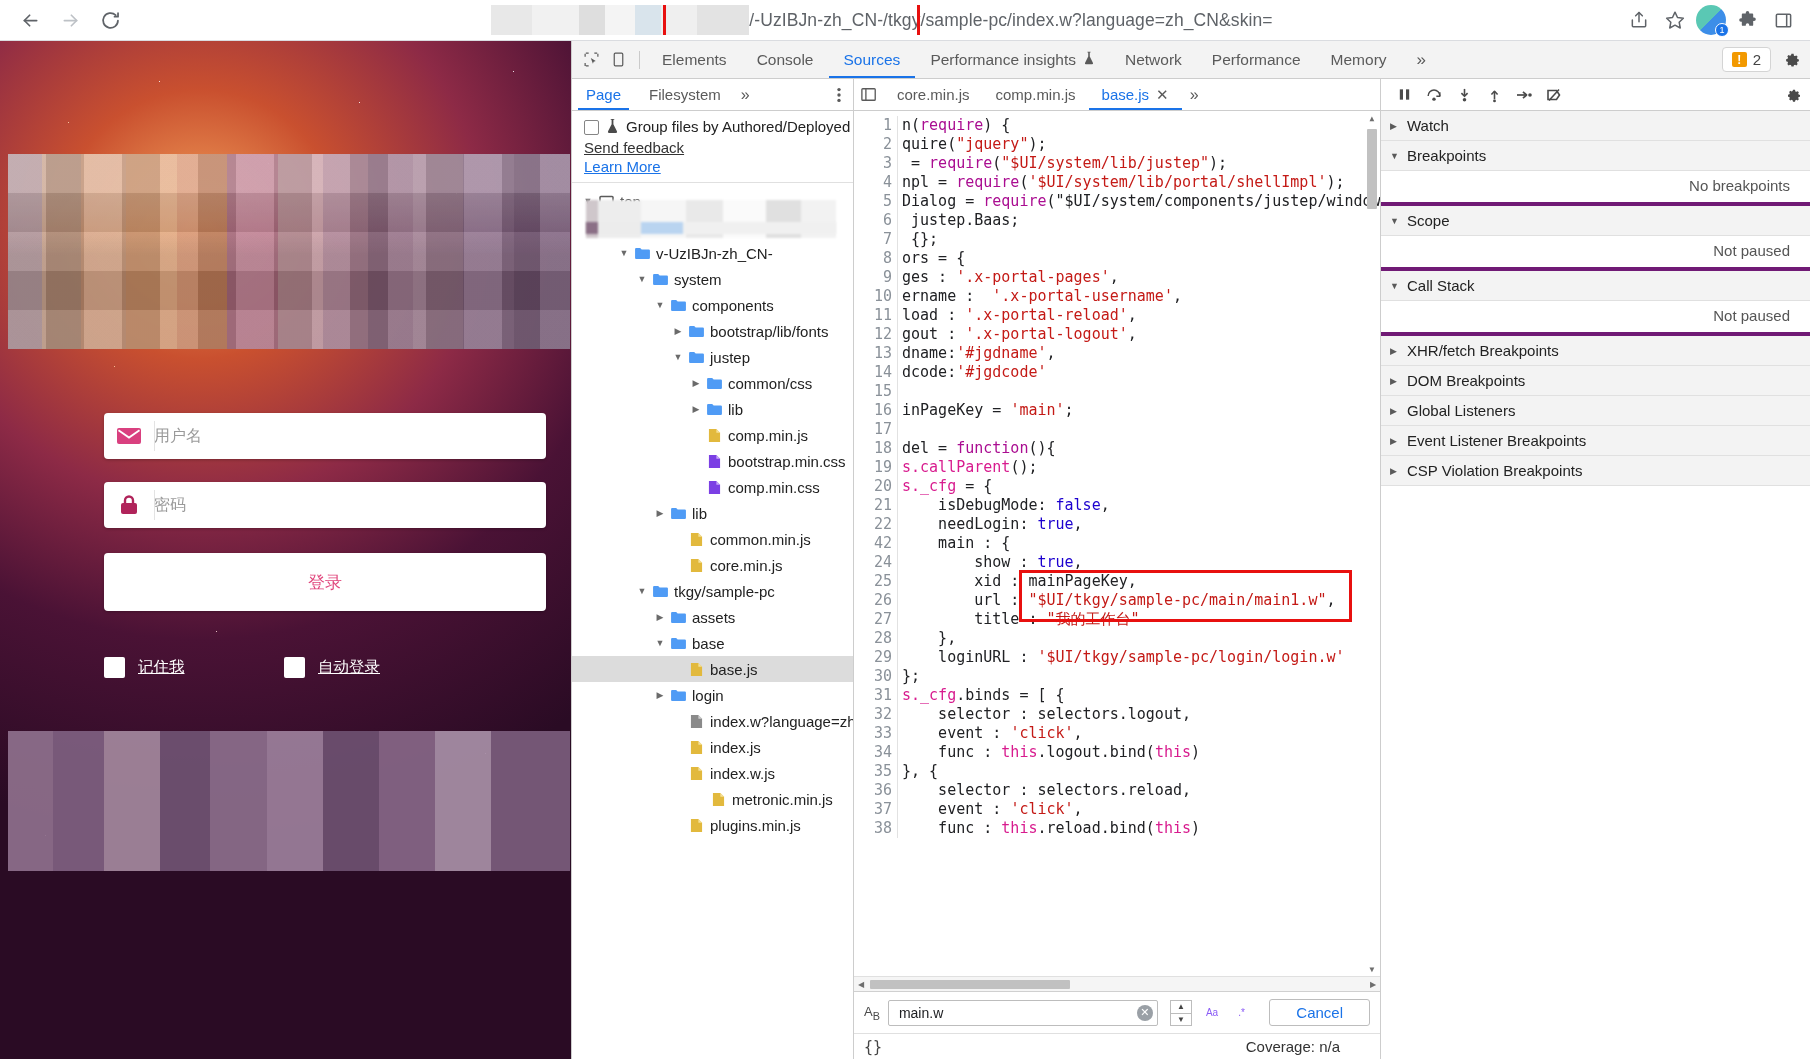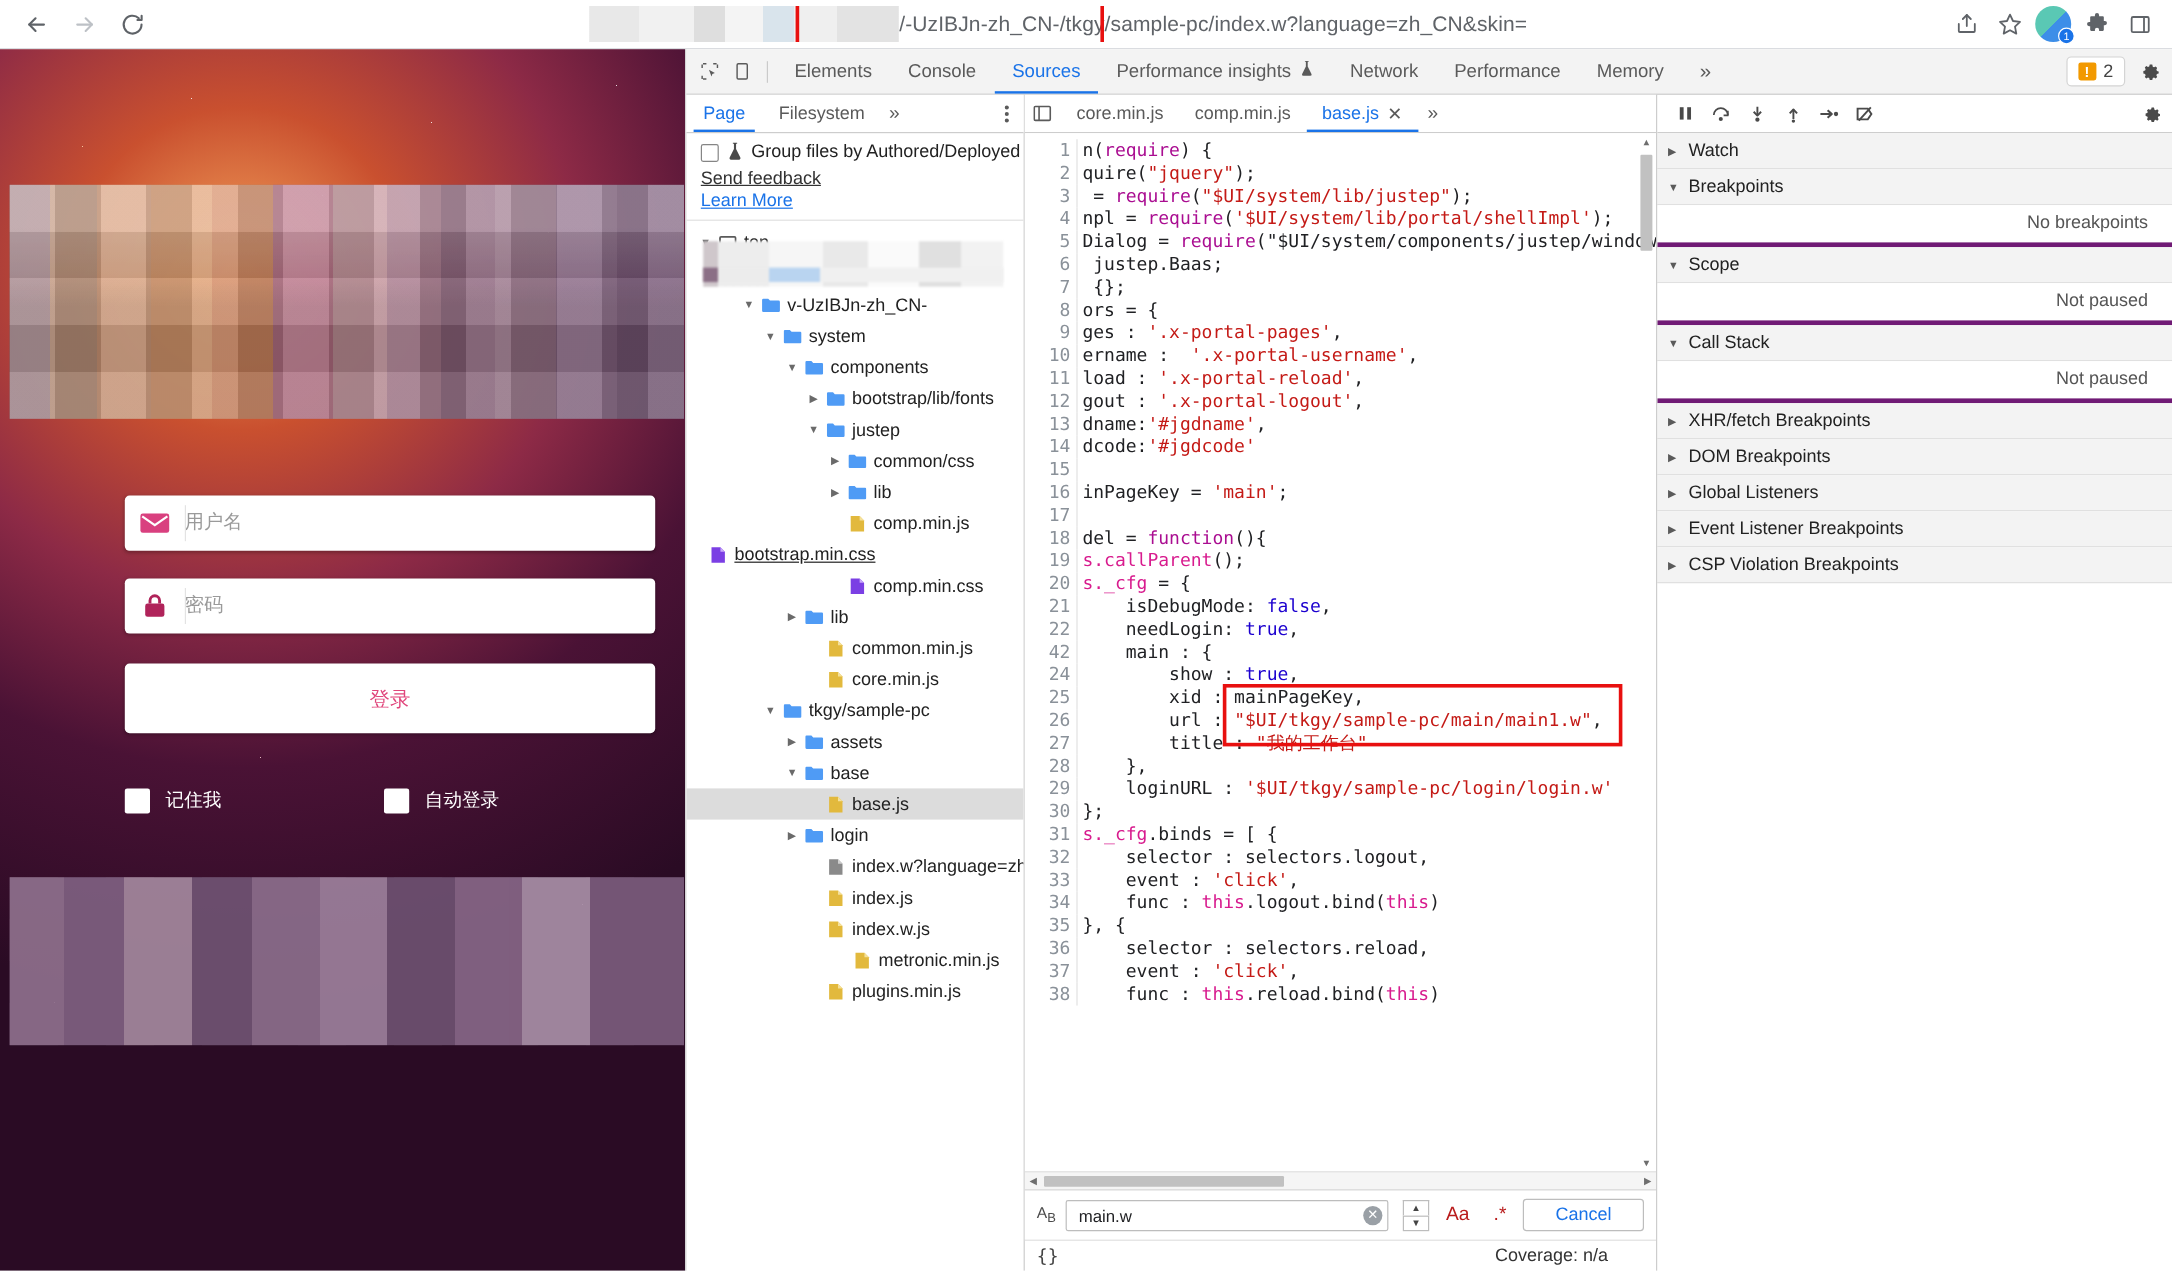--- a/index.html
+++ b/index.html
@@ -144,21 +144,21 @@
   .login-submit {
     width: 442px; height: 58px; background: #fff; border: none; border-radius: 4px;
     color: #e0457b; font-size: 17px; cursor: pointer;
     font-family: "Liberation Sans", sans-serif;
     box-shadow: 0 1px 3px rgba(0,0,0,.25);
     margin-top: 2px;
   }
   .login-opts {
     display: flex; margin-top: 46px; color: #fff; font-size: 15.5px;
   }
-  .login-opt { display: flex; align-items: center; width: 216px; }
+  .login-opt { display: flex; align-items: center; width: 180px; text-decoration: underline; }
   .cbx {
     width: 21px; height: 21px; background: #fff; border-radius: 2px;
     margin-right: 13px; display: inline-block;
   }
 
   
   .devtools {
     position: absolute; left: 571px; top: 41px; width: 1239px; height: 1018px;
     background: #fff; border-left: 1px solid #cdcdcd;
     font-family: "Liberation Sans", sans-serif;
@@ -317,21 +317,21 @@
   .search-clear {
     width: 16px; height: 16px; border-radius: 50%; background: #9aa0a6; color: #fff;
     display:flex;align-items:center;justify-content:center;font-size:11px; flex:none;
   }
   .search-arrows { display: flex; flex-direction: column; margin-left: 4px; }
   .sarrow {
     width: 22px; height: 13px; border: 1px solid #bdbdbd; display:flex;align-items:center;justify-content:center;
     font-size: 8px; color: #444; background:#fff;
   }
   .sarrow.top { border-bottom: none; }
-  .sopt { font-size: 16px; color: #b91c1c; padding: 0 6px; }
+  .sopt { font-size: 10px; color: #8b5cf6; padding: 0 6px; }
   .cancel-btn {
     margin-left: auto; border: 1px solid #bdbdbd; border-radius: 3px;
     padding: 4px 26px; font-size: 15px; color: #1a73e8; background: #fff;
     font-family: "Liberation Sans", sans-serif;
   }
   .coverage {
     height: 26px; display: flex; align-items: center; justify-content: flex-end;
     padding-right: 40px; font-size: 15px; color: #333; border-top: 1px solid #e0e0e0;
   }
   .curly { position: absolute; left: 10px; bottom: 3px; font-size: 15px; color: #444; font-family: "DejaVu Sans Mono", monospace;}
@@ -636,21 +636,21 @@
             <div class="tree-row" style="padding-left: 116px;">
               <span class="tw empty"></span>
               <span class="tnode-icon">
                 <svg width="13" height="15" viewBox="0 0 14 16">
                   <path d="M1 1h8l4 4v10H1z" fill="#e2b93d"></path>
                   <path d="M9 1l4 4H9z" fill="#f5e19a"></path>
                 </svg>
               </span>
               <span class="tlabel">comp.min.js</span>
             </div>
-            <div class="tree-row" style=" text-decoration: underline;">
+            <div class="tree-row" style="padding-left: 116px;">
               <span class="tw empty"></span>
               <span class="tnode-icon">
                 <svg width="13" height="15" viewBox="0 0 14 16">
                   <path d="M1 1h8l4 4v10H1z" fill="#7b3fe4"></path>
                   <path d="M9 1l4 4H9z" fill="#c9a9fa"></path>
                 </svg>
               </span>
               <span class="tlabel">bootstrap.min.css</span>
             </div>
             <div class="tree-row" style="padding-left: 116px;">

